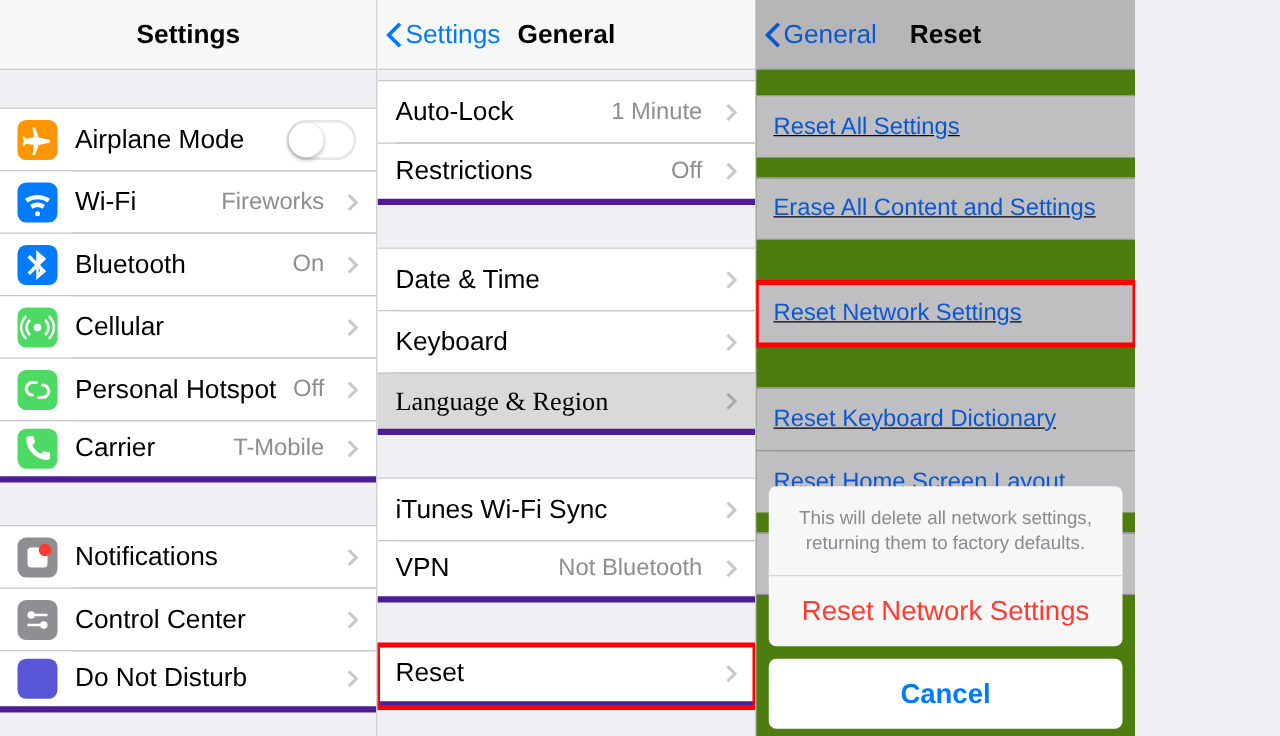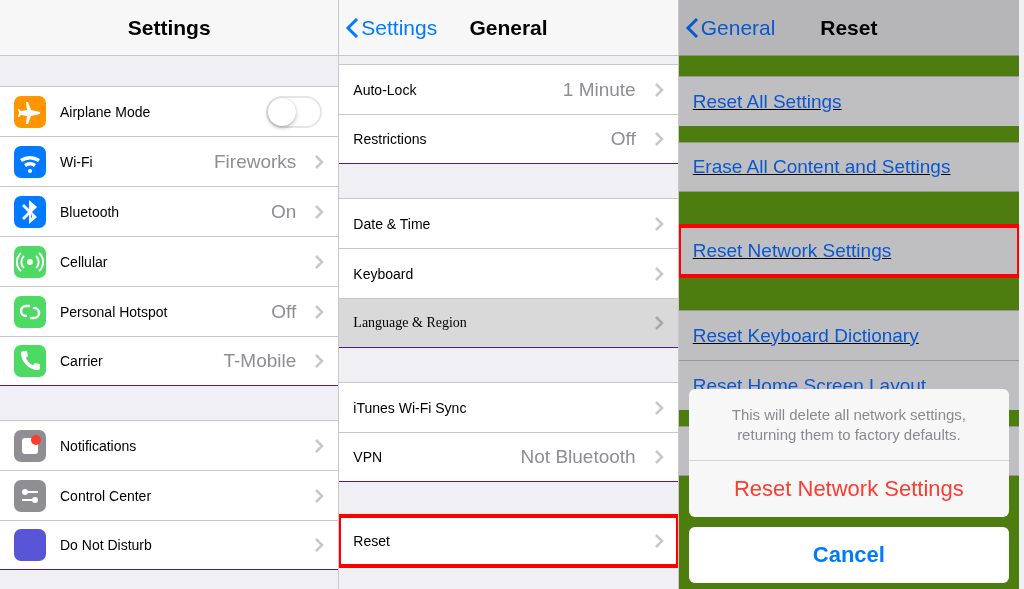--- a/index.html
+++ b/index.html
@@ -6,21 +6,21 @@
   body {
     font-family: -apple-system, "Helvetica Neue", Helvetica, Arial, sans-serif;
     background: #efeff4;
     width: 1024px;
     height: 589px;
     overflow: hidden;
     position: relative;
   }
   .screens {
     display: flex;
-    width: 1019px;
+    width: 908px;
     height: 589px;
   }
   .screen {
     position: relative;
     height: 100%;
     background: #efeff4;
     border-right: 1px solid #c8c8cc;
     overflow: hidden;
   }
   .screen:last-child { border-right: none; }
@@ -80,35 +80,35 @@
     content: "";
     position: absolute;
     left: 58px;
     right: 0;
     top: -1px;
     height: 1px;
     background: #c8c8cc;
   }
   .list-group.noicons .row + .row::before { left: 14px; }
   .list-group .row:last-child {
-    border-bottom: 1px solid #4c1d95;
+    border-bottom: 5px solid #4c1d95;
   }
   .row .icon-box {
     width: 32px;
     height: 32px;
     border-radius: 7px;
     margin-right: 14px;
     display: flex;
     align-items: center;
     justify-content: center;
     flex-shrink: 0;
   }
   .row .label {
     flex: 1;
-    font-size: 14px;
+    font-size: 21px;
     color: #000;
   }
   .row .detail {
     color: #8e8e93;
     font-size: 19px;
     margin-right: 18px;
   }
   .chevron {
     color: #c7c7cc;
     flex-shrink: 0;

